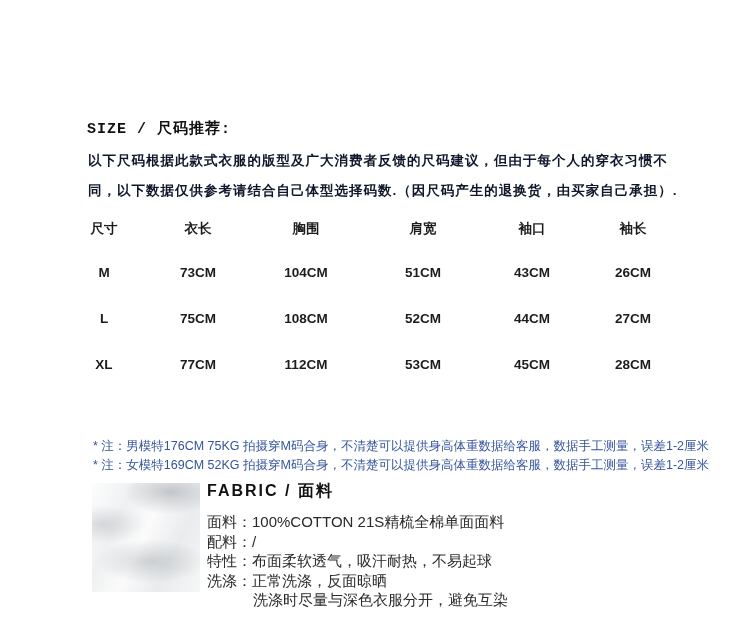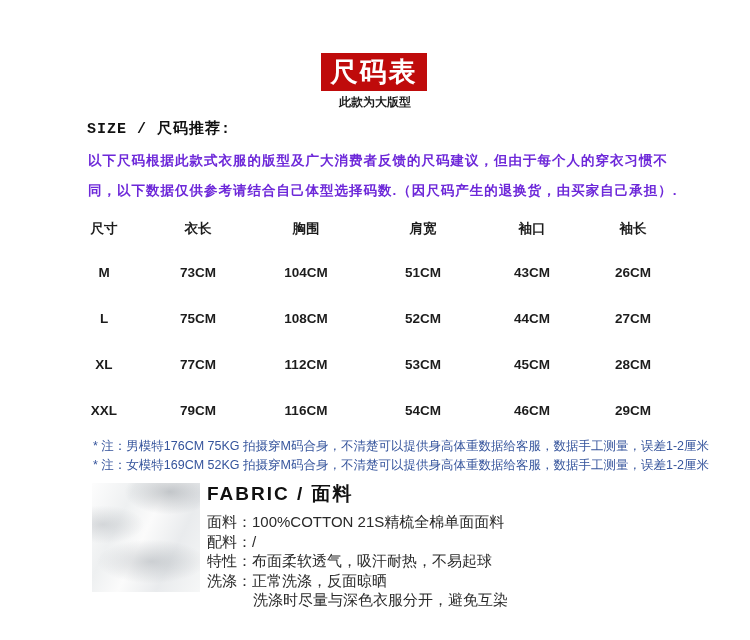--- a/index.html
+++ b/index.html
@@ -35,21 +35,21 @@
   .size-heading {
     position: absolute;
     left: 87px; top: 119px;
     font-size: 15px; font-weight: bold; letter-spacing: 1px; color: #111; font-family: Liberation Mono, monospace;
   }
   .size-desc {
     position: absolute;
     left: 88px; top: 146px;
     width: 600px;
     font-size: 13.5px; font-weight: bold; letter-spacing: 1px;
-    line-height: 30px; color: #6d28d9;
+    line-height: 30px; color: #0f172a;
     white-space: nowrap;
   }
 
   
   .size-table {
     position: absolute;
     left: 70px; top: 209px;
     width: 624px;
     border-collapse: collapse;
     table-layout: fixed;
@@ -82,41 +82,37 @@
     background:
       radial-gradient(ellipse 60% 30% at 72% 8%, rgba(150,156,162,0.55), rgba(150,156,162,0) 70%),
       radial-gradient(ellipse 55% 25% at 10% 38%, rgba(165,170,176,0.40), rgba(165,170,176,0) 70%),
       radial-gradient(ellipse 70% 28% at 55% 72%, rgba(158,164,170,0.45), rgba(158,164,170,0) 72%),
       linear-gradient(115deg, #fdfdfd 0%, #eef0f1 28%, #fbfbfb 48%, #e9ebed 72%, #f6f7f7 100%);
     background-color: #f4f5f5;
   }
   .fabric-heading {
     position: absolute;
     left: 207px; top: 481px;
-    font-size: 19px; font-weight: bold; letter-spacing: 2px; color: #111;
+    font-size: 16px; font-weight: bold; letter-spacing: 2px; color: #111;
   }
   .fabric-lines {
     position: absolute;
     left: 207px; top: 512px;
     font-size: 15px;
     line-height: 19.5px;
     color: #2a2a2a;
     white-space: nowrap;
   }
   .fabric-lines .cont { margin-left: 46px; }
 </style>
 </head>
 <body>
 
 <div class="page">
 
-  <div class="banner">
-    <span>尺码表</span>
-  </div>
-  <div class="banner-sub">此款为大版型</div>
 
   <div class="size-heading">SIZE / 尺码推荐:</div>
 
   <div class="size-desc">
     <div>以下尺码根据此款式衣服的版型及广大消费者反馈的尺码建议，但由于每个人的穿衣习惯不</div>
     <div>同，以下数据仅供参考请结合自己体型选择码数.（因尺码产生的退换货，由买家自己承担）.</div>
   </div>
 
   <table class="size-table">
     <colgroup>
@@ -155,28 +151,20 @@
         <td>27CM</td>
       </tr>
       <tr>
         <td>XL</td>
         <td>77CM</td>
         <td>112CM</td>
         <td>53CM</td>
         <td>45CM</td>
         <td>28CM</td>
       </tr>
-      <tr>
-        <td>XXL</td>
-        <td>79CM</td>
-        <td>116CM</td>
-        <td>54CM</td>
-        <td>46CM</td>
-        <td>29CM</td>
-      </tr>
     </tbody>
   </table>
 
   <div class="notes">
     <div>* 注：男模特176CM 75KG 拍摄穿M码合身，不清楚可以提供身高体重数据给客服，数据手工测量，误差1-2厘米</div>
     <div>* 注：女模特169CM 52KG 拍摄穿M码合身，不清楚可以提供身高体重数据给客服，数据手工测量，误差1-2厘米</div>
   </div>
 
   <div class="fabric-swatch"></div>
 

